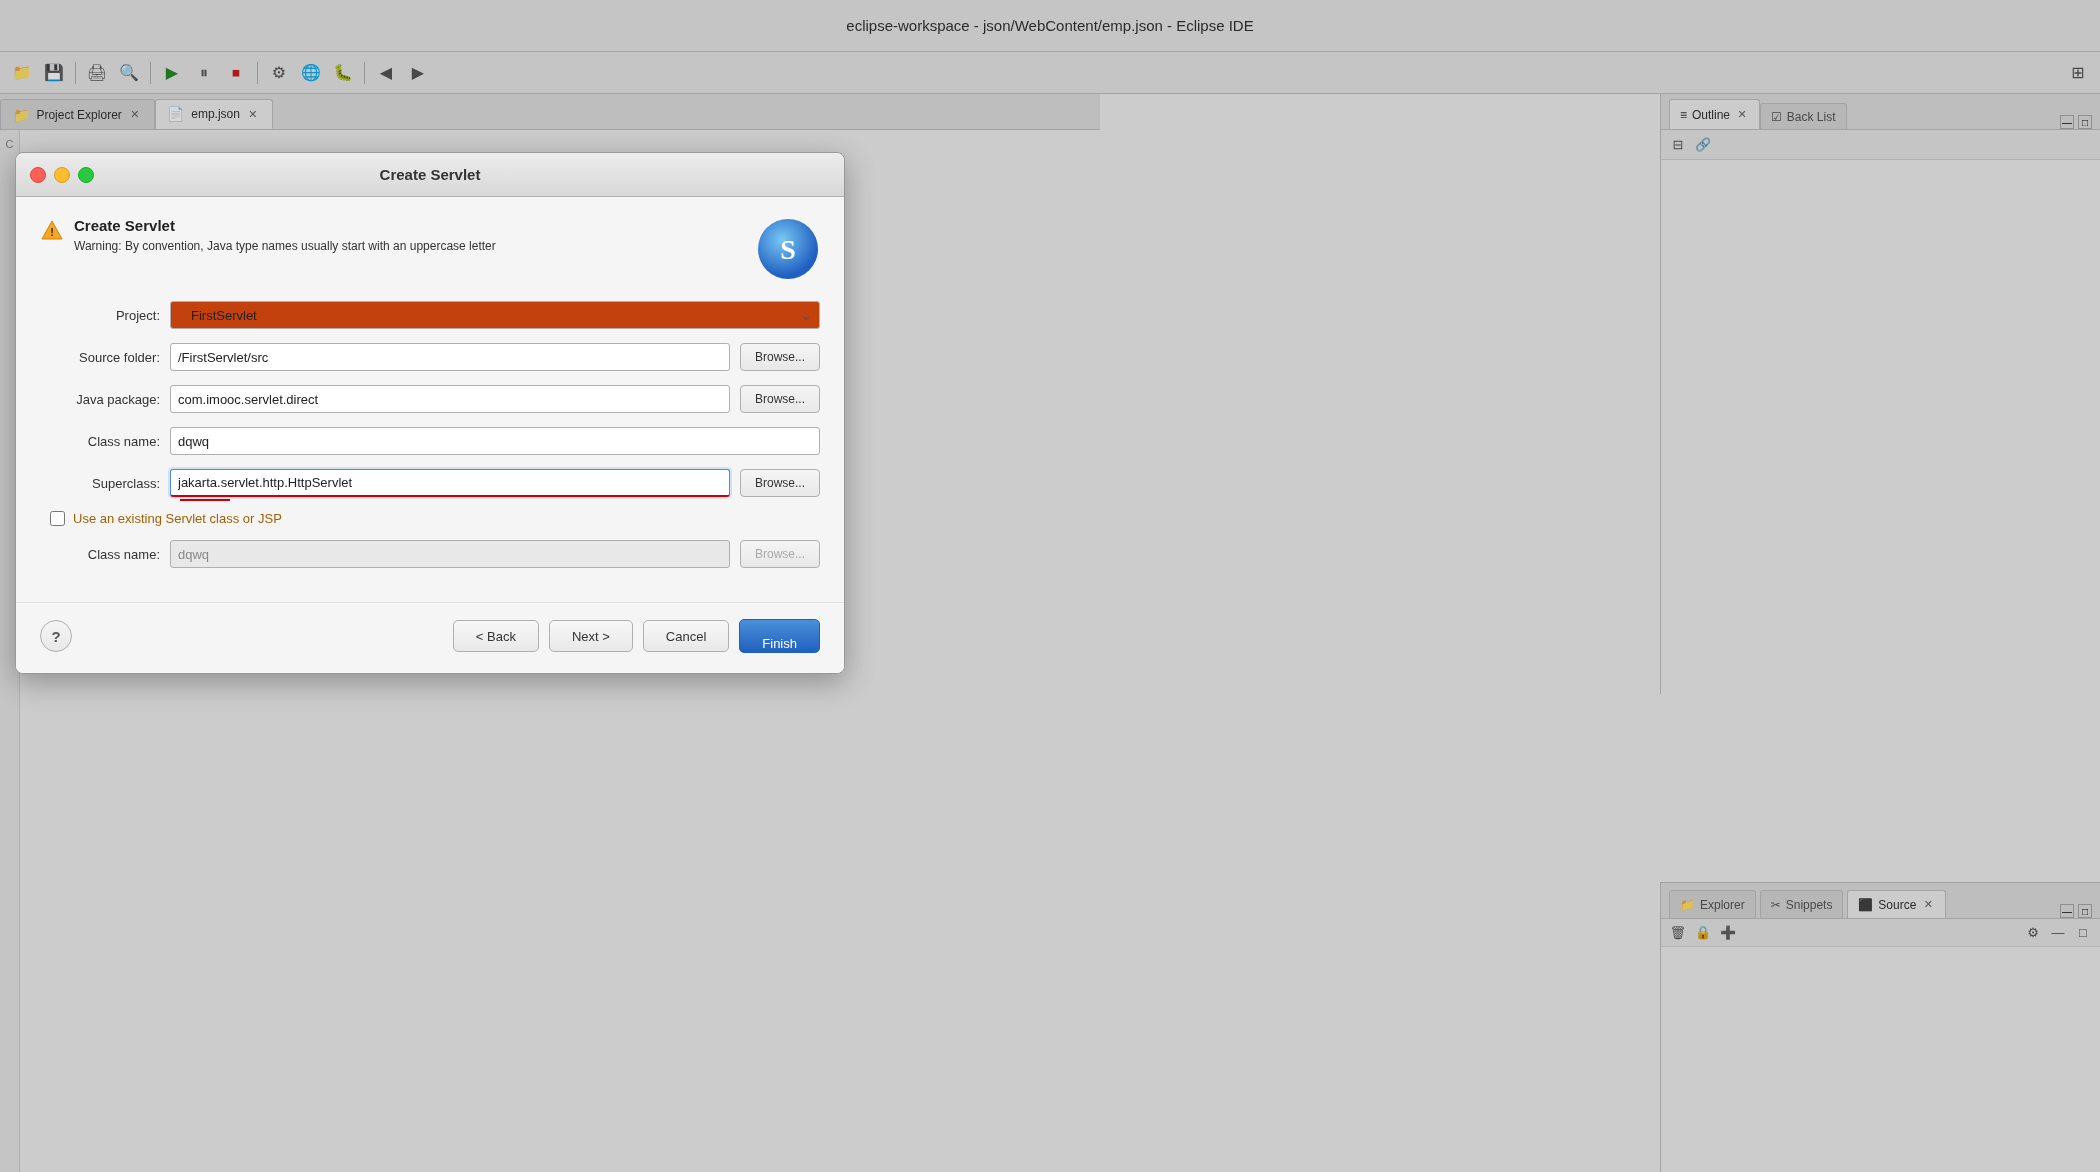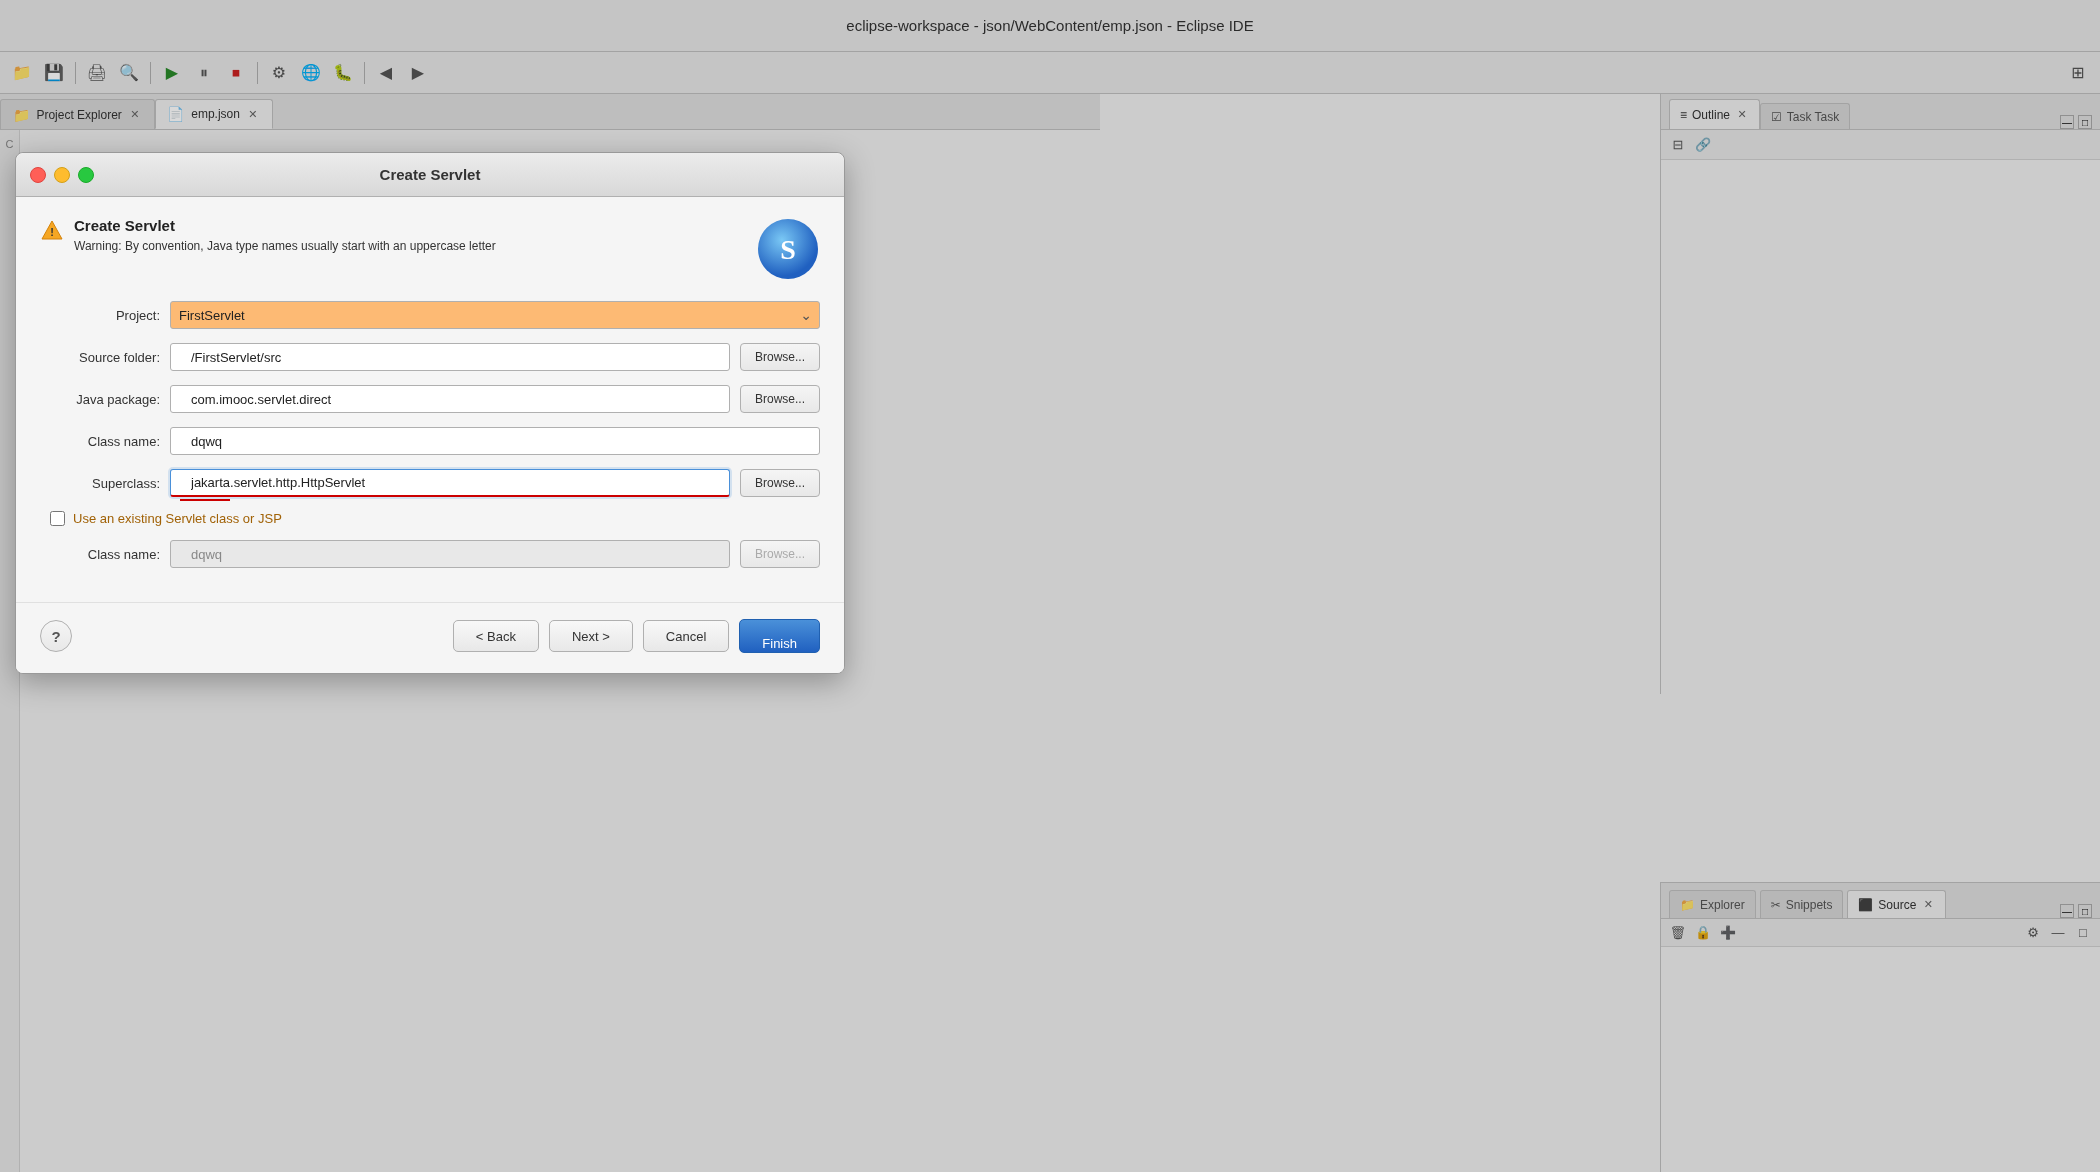--- a/index.html
+++ b/index.html
@@ -287,44 +287,44 @@
       font-size: 13px;
       color: #333;
       text-align: right;
       flex-shrink: 0;
     }
     .form-input {
       flex: 1;
       height: 28px;
       border: 1px solid #b0b0b0;
       border-radius: 3px;
-      padding: 0 20px;
+      padding: 0 7px;
       font-size: 13px;
       background: white;
       color: #222;
     }
     .form-input.highlighted {
       border: 1.5px solid #4a90d9;
       box-shadow: 0 0 0 2px rgba(74,144,217,0.2);
     }
     .form-input.has-error {
       border-bottom: 2px solid #cc0000;
     }
     .form-select-wrapper {
       flex: 1;
       position: relative;
     }
     .form-select {
       width: 100%;
       height: 28px;
       border: 1px solid #b0b0b0;
       border-radius: 3px;
-      padding: 0 8px;
+      padding: 0 20px;
       font-size: 13px;
-      background: #fdba74;
+      background: #c2410c;
       color: #222;
       appearance: none;
       cursor: pointer;
     }
     .select-arrow {
       position: absolute;
       right: 8px;
       top: 50%;
       transform: translateY(-50%);
       pointer-events: none;
@@ -579,21 +579,21 @@
 
   <div class="right-panel">
     <div class="panel-tab-bar">
       <div class="panel-tab">
         <span>≡</span>
         <span>Outline</span>
         <span class="tab-close">✕</span>
       </div>
       <div class="panel-tab-inactive">
         <span>☑</span>
-        <span>Task Task</span>
+        <span>Back List</span>
       </div>
       <div class="panel-minimize-btns">
         <div class="min-btn">—</div>
         <div class="min-btn">□</div>
       </div>
     </div>
     <div class="panel-toolbar">
       <button class="icon-btn">⊟</button>
       <button class="icon-btn">🔗</button>
     </div>

